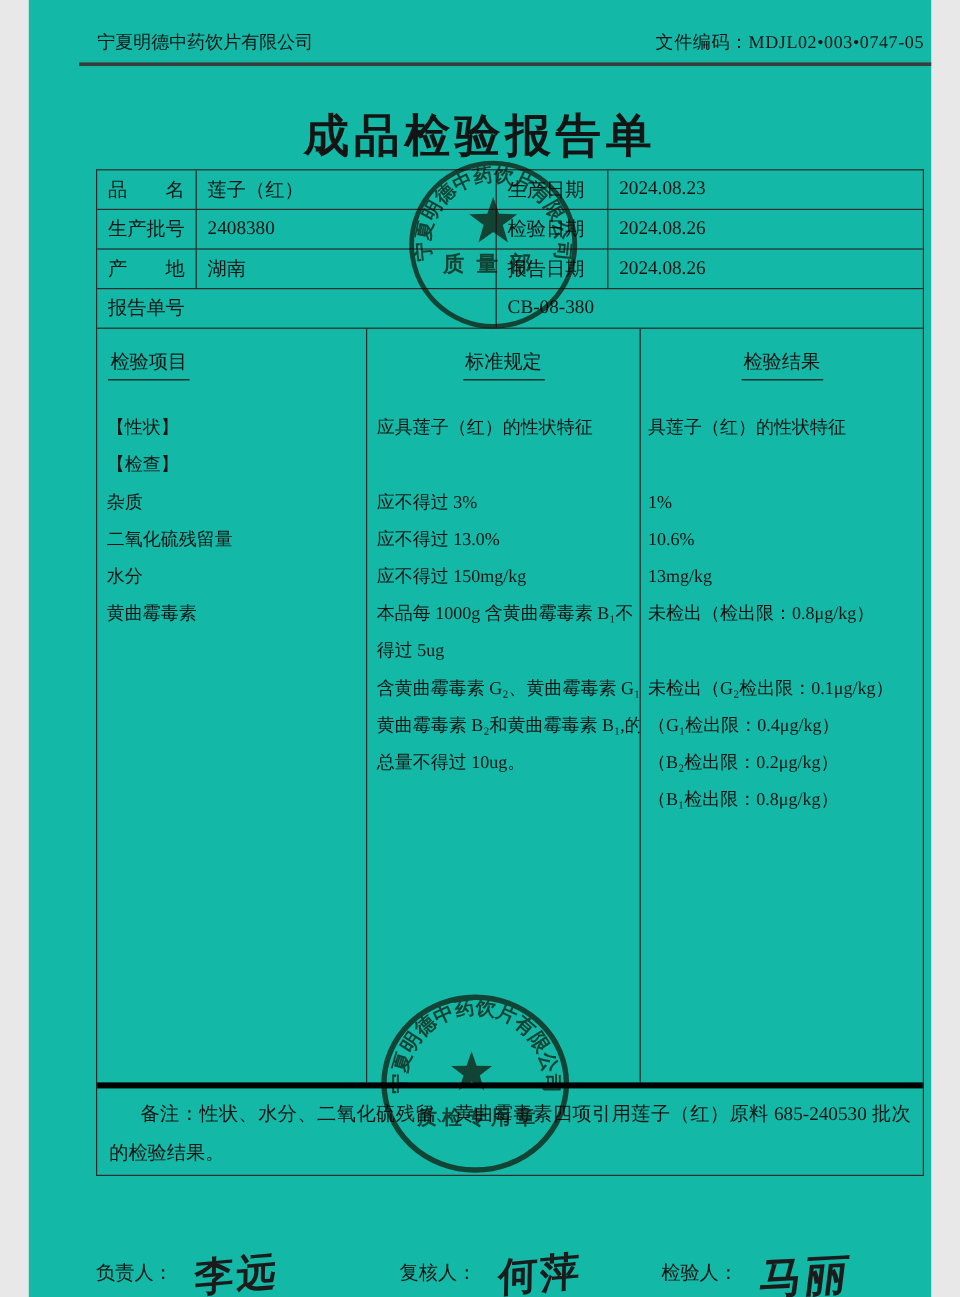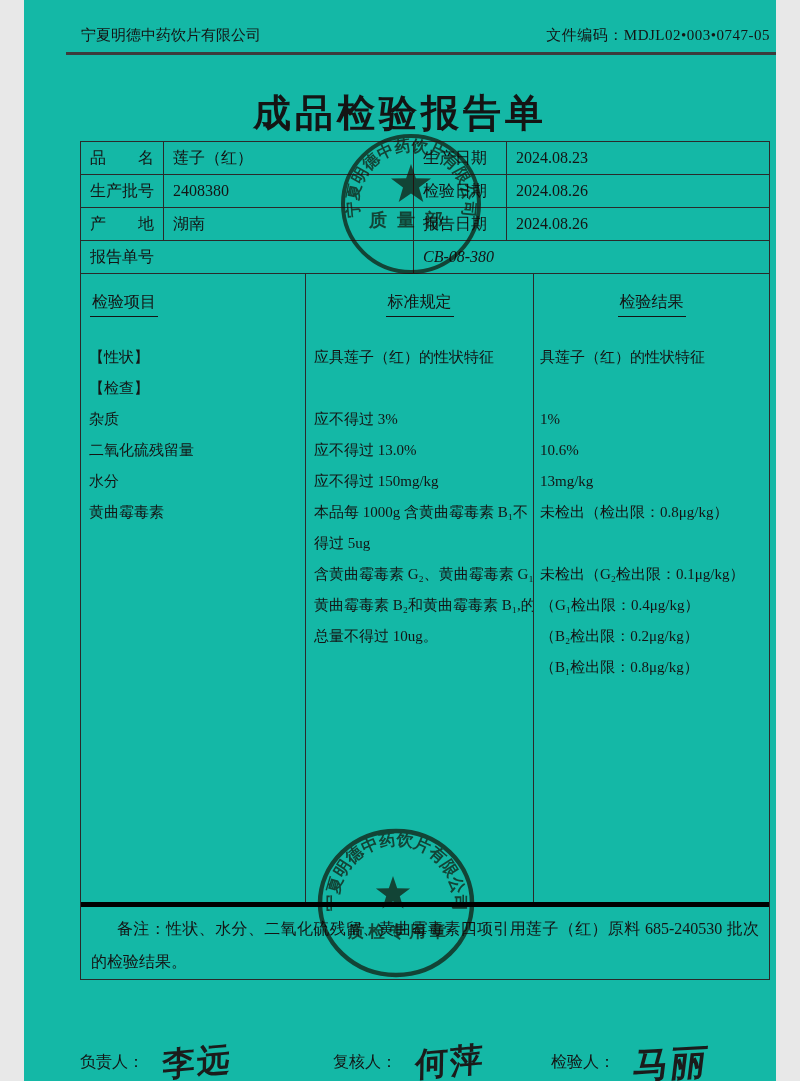--- a/index.html
+++ b/index.html
@@ -27,21 +27,21 @@
   }
   
   .info-grid{display:grid;grid-template-columns:83px 250px 93px 262px;height:131px;}
   .info-grid>div{
     display:flex;align-items:center;padding-left:9px;box-sizing:border-box;
     border-bottom:1px solid #2a2a2a;white-space:nowrap;
   }
   .info-grid .br{border-right:1px solid #2a2a2a;}
   .info-grid .row4{border-bottom:none;}
   .span2a{grid-column:1 / span 2;}
-  .span2b{grid-column:3 / span 2;font-style:italic;}
+  .span2b{grid-column:3 / span 2;}
   
   .main-grid{display:grid;grid-template-columns:225px 228px 235px;height:628px;}
   .mcol{box-sizing:border-box;overflow:hidden;}
   .mcol.br{border-right:1px solid #2a2a2a;}
   .mhdr{height:56px;display:flex;align-items:center;justify-content:center;padding-top:4px;box-sizing:border-box;}
   .mhdr.left{justify-content:flex-start;padding-left:9px;}
   .mhdr .u{border-bottom:1px solid #141414;padding:0 2px 3px 2px;}
   .mlines{margin-top:12px;}
   .ln{height:31px;line-height:31px;white-space:nowrap;padding-left:8px;font-size:15px;box-sizing:border-box;}
   .mcol .ln.res{padding-left:6px;}

